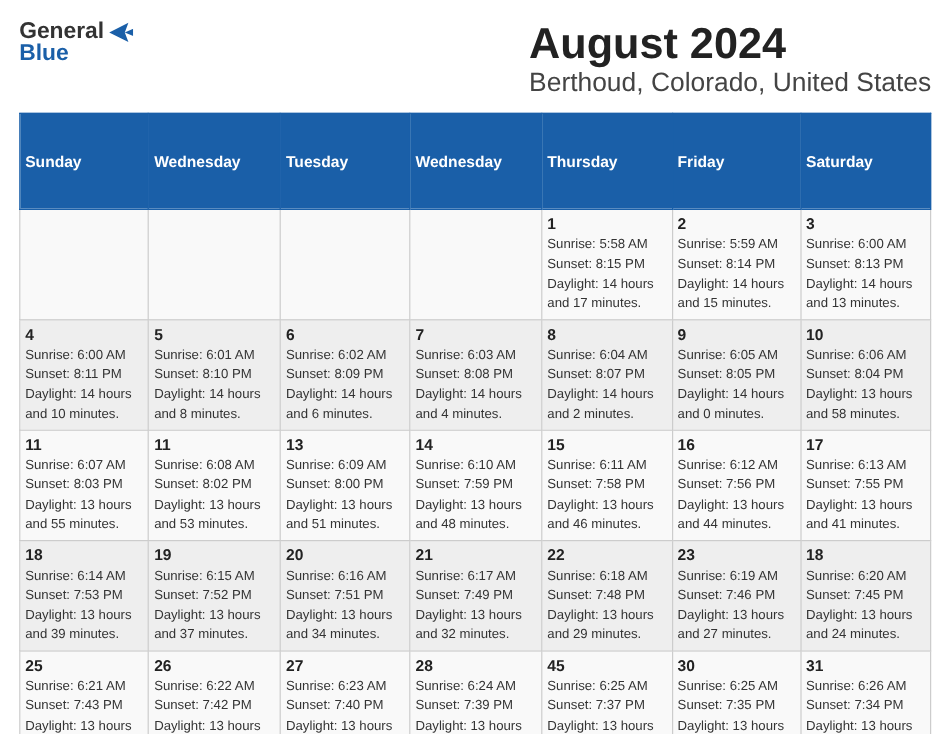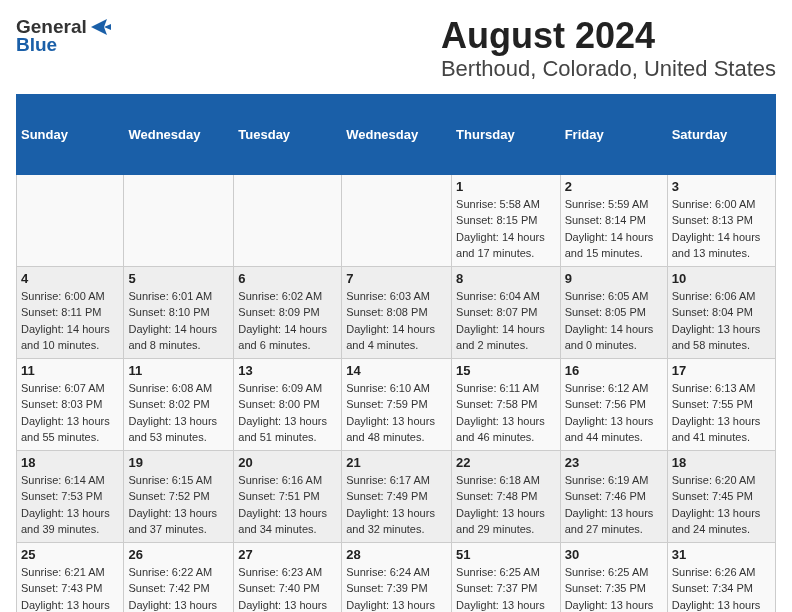--- a/index.html
+++ b/index.html
@@ -234,21 +234,21 @@
         </td>
         <td>
           <div class="day-number">27</div>
           <div class="day-info">Sunrise: 6:23 AM<br>Sunset: 7:40 PM<br>Daylight: 13 hours<br>and 17 minutes.</div>
         </td>
         <td>
           <div class="day-number">28</div>
           <div class="day-info">Sunrise: 6:24 AM<br>Sunset: 7:39 PM<br>Daylight: 13 hours<br>and 15 minutes.</div>
         </td>
         <td>
-          <div class="day-number">51</div>
+          <div class="day-number">45</div>
           <div class="day-info">Sunrise: 6:25 AM<br>Sunset: 7:37 PM<br>Daylight: 13 hours<br>and 12 minutes.</div>
         </td>
         <td>
           <div class="day-number">30</div>
           <div class="day-info">Sunrise: 6:25 AM<br>Sunset: 7:35 PM<br>Daylight: 13 hours<br>and 9 minutes.</div>
         </td>
         <td>
           <div class="day-number">31</div>
           <div class="day-info">Sunrise: 6:26 AM<br>Sunset: 7:34 PM<br>Daylight: 13 hours<br>and 7 minutes.</div>
         </td>

